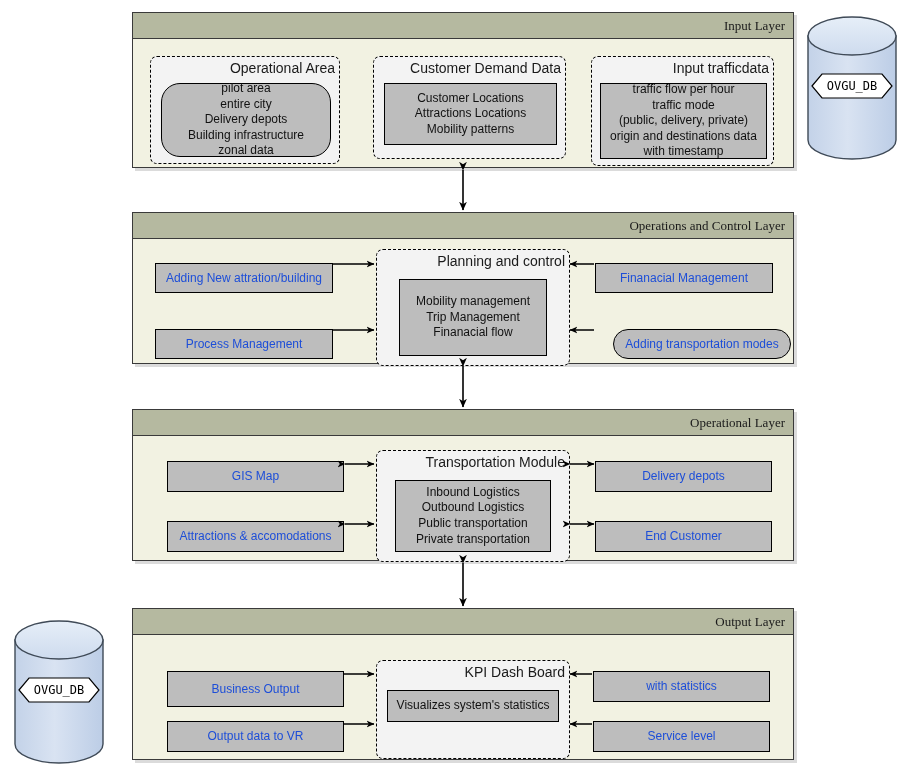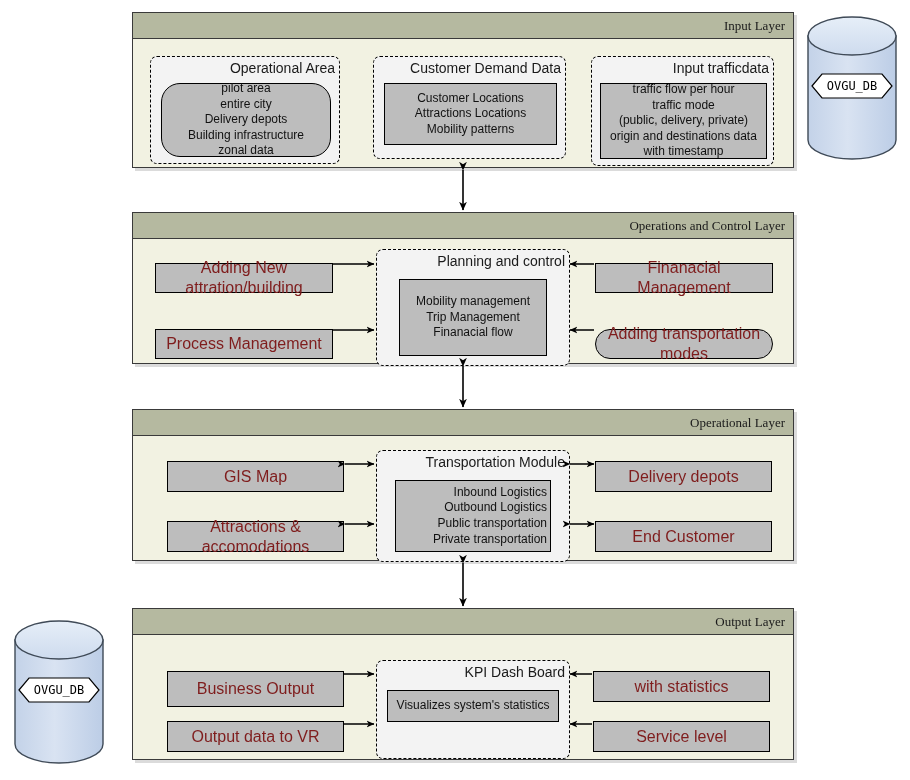--- a/index.html
+++ b/index.html
@@ -50,22 +50,22 @@
   
   .gbox {
     position: absolute;
     box-sizing: border-box;
     background: #bdbdbd;
     border: 1px solid #000000;
     display: flex;
     align-items: center;
     justify-content: center;
     text-align: center;
-    font-size: 16px;
-    color: #7f1d1d;
+    font-size: 12px;
+    color: #1d4ed8;
     line-height: 1.25;
     padding: 2px 4px;
   }
 
   
   .module {
     position: absolute;
     box-sizing: border-box;
     background: #f3f3f3;
     border: 1px dashed #000000;
@@ -167,21 +167,21 @@
 
       <div class="gbox" style="left:22px; top:24px; width:178px; height:30px;">
         <span>Adding New attration/building</span>
       </div>
       <div class="gbox" style="left:22px; top:90px; width:178px; height:30px;">
         <span>Process Management</span>
       </div>
       <div class="gbox" style="left:462px; top:24px; width:178px; height:30px;">
         <span>Finanacial Management</span>
       </div>
-      <div class="gbox" style="left:462px; top:90px; width:178px; height:30px;border-radius:15px;">
+      <div class="gbox" style="left:480px; top:90px; width:178px; height:30px;border-radius:15px;">
         <span>Adding transportation modes</span>
       </div>
 
       <div class="module" style="left:243px; top:10px; width:194px; height:117px;">
         <div class="module-title">Planning and control</div>
         <div class="module-inner" style="left:22px; top:29px; width:148px; height:77px;">
           <span>Mobility management</span>
           <span>Trip Management</span>
           <span>Finanacial flow</span>
         </div>
@@ -202,21 +202,21 @@
       </div>
       <div class="gbox" style="left:462px; top:25px; width:177px; height:31px;">
         <span>Delivery depots</span>
       </div>
       <div class="gbox" style="left:462px; top:85px; width:177px; height:31px;">
         <span>End Customer</span>
       </div>
 
       <div class="module" style="left:243px; top:14px; width:194px; height:112px;">
         <div class="module-title">Transportation Module</div>
-        <div class="module-inner" style="left:18px; top:29px; width:156px; height:72px;align-items:flex-end;">
+        <div class="module-inner" style="left:18px; top:29px; width:156px; height:72px;">
           <span>Inbound Logistics</span>
           <span>Outbound Logistics</span>
           <span>Public transportation</span>
           <span>Private transportation</span>
         </div>
       </div>
 
     </div>
   </div>
 

